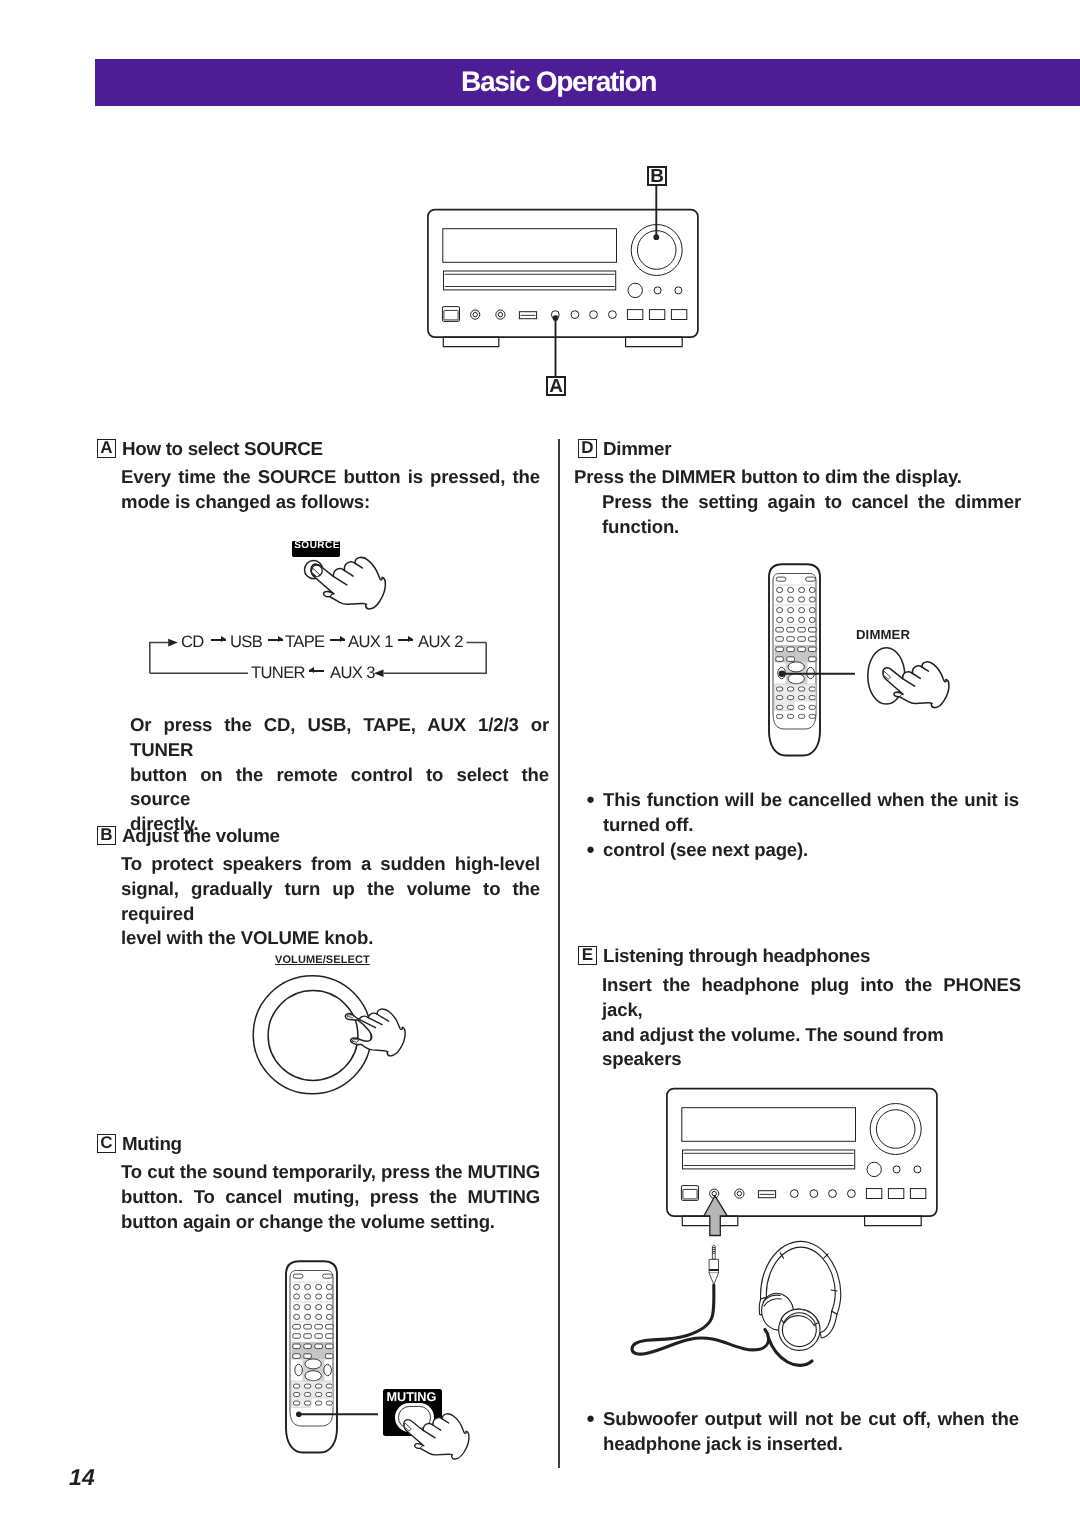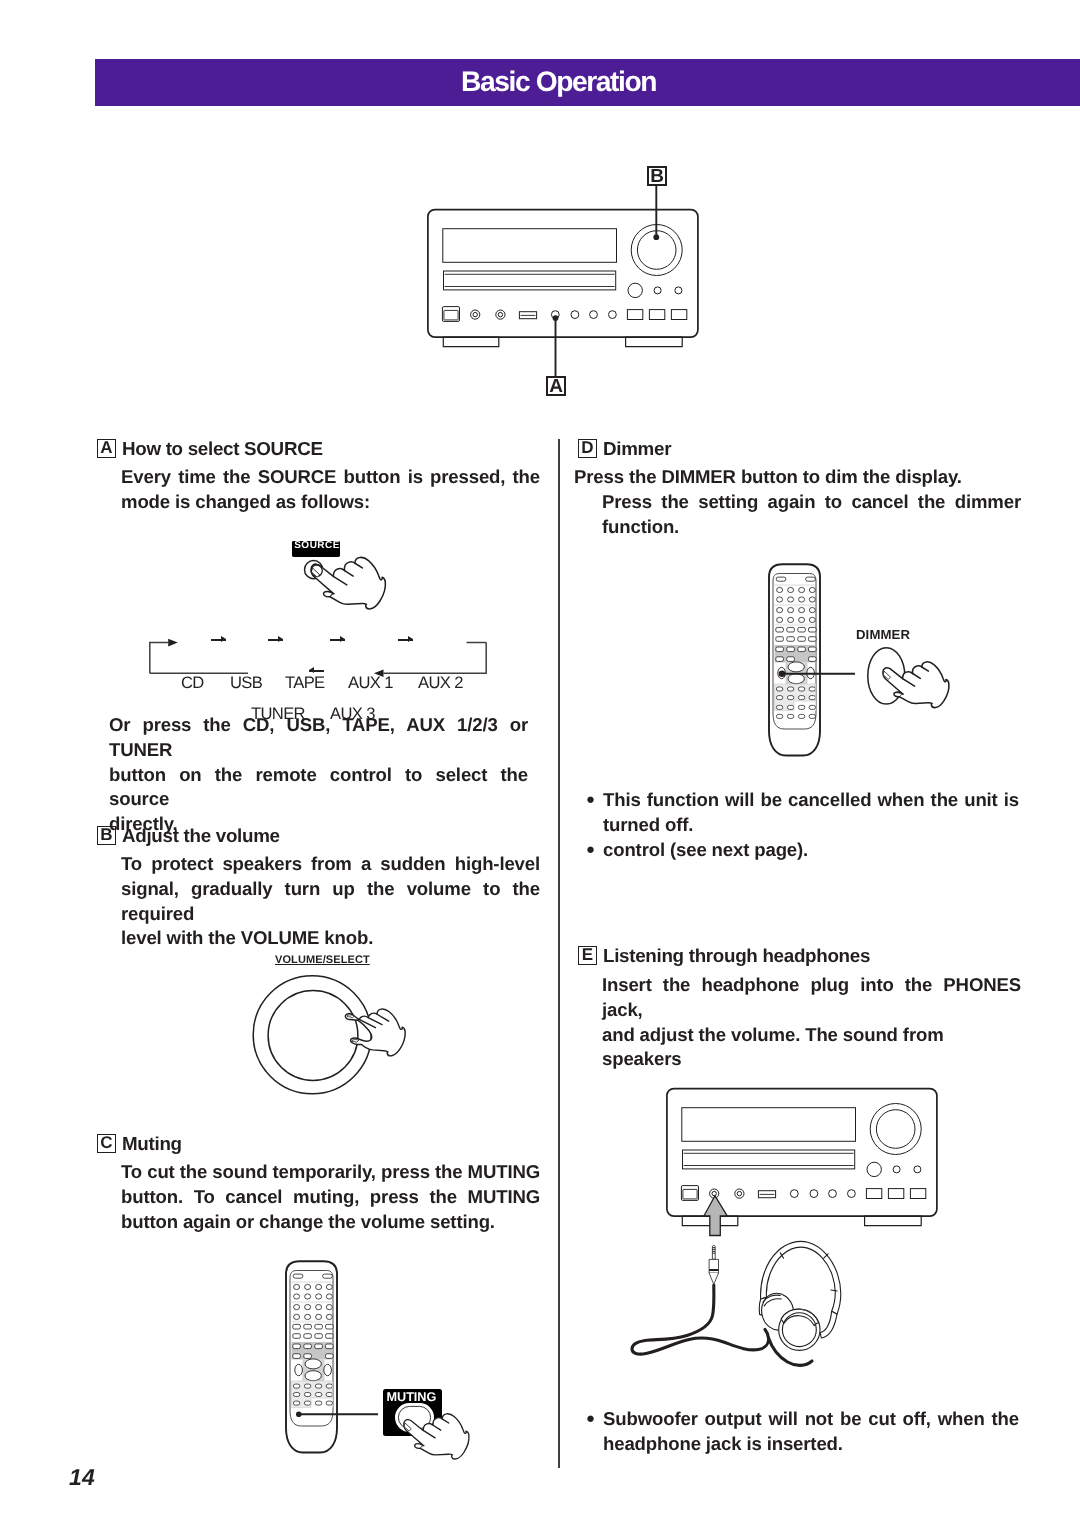--- a/index.html
+++ b/index.html
@@ -16,21 +16,21 @@
   .kbox{display:inline-block;border:1.6px solid #231f20;width:19px;height:19px;line-height:15px;text-align:center;font-weight:bold;font-size:17px;box-sizing:border-box;flex:none;overflow:hidden;}
   .sec-title{font-weight:bold;font-size:18.8px;line-height:19px;letter-spacing:-.3px;margin-left:6px;}
 
   .ptxt{font-size:18.6px;line-height:24.8px;letter-spacing:-.15px;}
   .ptxt .ln{text-align:justify;text-align-last:justify;font-weight:bold;}
   .ptxt .ln:last-child{text-align:left;text-align-last:left;}
   .blt{display:flex;}
   .blt .dot{flex:none;width:17px;font-size:15px;line-height:24.2px;}
   .blt .txt{flex:1;}
   svg{display:block;overflow:visible;}
-  .flowrow{position:absolute;font-size:16.6px;line-height:18px;letter-spacing:-.65px;white-space:nowrap;color:#231f20;margin-top:41px;}
+  .flowrow{position:absolute;font-size:16.6px;line-height:18px;letter-spacing:-.65px;white-space:nowrap;color:#231f20;}
   .farr,.farrl{position:absolute;width:15px;height:12px;}
   .farr::before,.farrl::before{content:"";position:absolute;left:0;top:5.1px;width:15px;height:1.6px;background:#231f20;}
   .farr::after{content:"";position:absolute;right:0;top:2.2px;border-left:5.4px solid #231f20;border-top:3.5px solid transparent;border-bottom:3.5px solid transparent;}
   .farrl::after{content:"";position:absolute;left:0;top:2.2px;border-right:5.4px solid #231f20;border-top:3.5px solid transparent;border-bottom:3.5px solid transparent;}
   .knoblabel{position:absolute;font-weight:bold;font-size:11px;line-height:11px;letter-spacing:.1px;white-space:nowrap;text-decoration:underline;}
   .bigbtnlabel{position:absolute;color:#fff;font-weight:bold;font-size:12.7px;line-height:13px;letter-spacing:-.05px;white-space:nowrap;}
   .btnlabel{position:absolute;background:#000;color:#fff;font-weight:bold;font-size:10px;
             line-height:9.2px;height:16px;text-align:right;letter-spacing:.5px;border-radius:1.4px;}
   .cbox{position:absolute;width:20px;height:20px;border:2.1px solid #231f20;box-sizing:border-box;
         font-weight:bold;font-size:19px;line-height:17px;text-align:center;background:#fff;overflow:hidden;}
@@ -138,21 +138,21 @@
     <div class="farr" style="left:122px;top:6px;"></div>
     <div class="flowrow" style="left:139px;top:5px;">TAPE</div>
     <div class="farr" style="left:184px;top:6px;"></div>
     <div class="flowrow" style="left:202px;top:5px;">AUX 1</div>
     <div class="farr" style="left:252px;top:6px;"></div>
     <div class="flowrow" style="left:272px;top:5px;">AUX 2</div>
     <div class="flowrow" style="left:105px;top:36px;">TUNER</div>
     <div class="farrl" style="left:163px;top:37px;"></div>
     <div class="flowrow" style="left:184px;top:36px;">AUX 3</div>
   </div>
-  <div class="blk ptxt" style="left:109px;top:713px;width:419px">
+  <div class="blk ptxt" style="left:130px;top:713px;width:419px">
       <div class="ln">Or press the CD, USB, TAPE, AUX 1/2/3 or TUNER</div>
       <div class="ln">button on the remote control to select the source</div>
       <div class="ln">directly.</div>
     </div>
 
   <div class="blk sec-head" style="left:97px;top:826px;">
     <span class="kbox">B</span>
     <span class="sec-title">Adjust the volume</span>
   </div>
   <div class="blk ptxt" style="left:121px;top:852px;width:419px">

